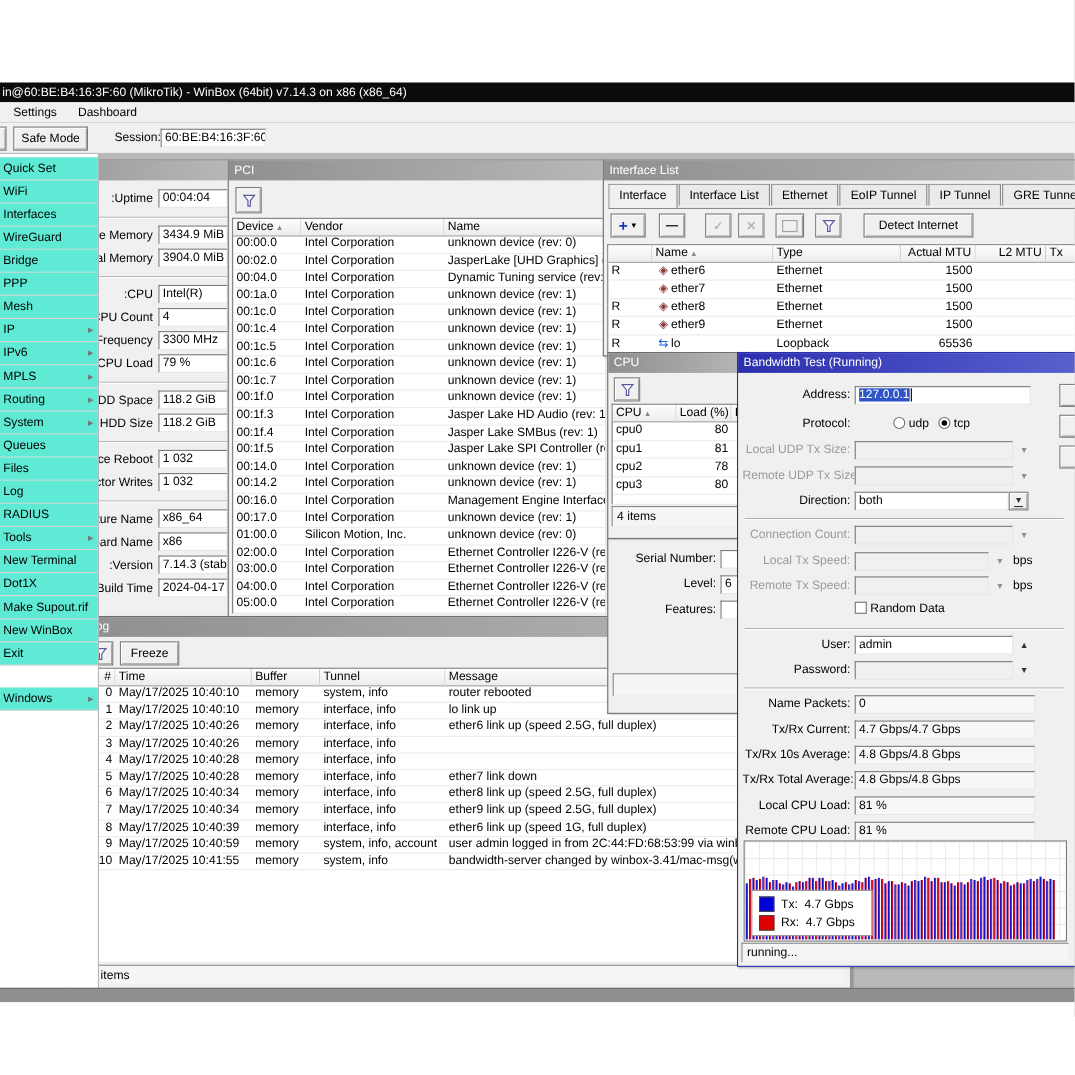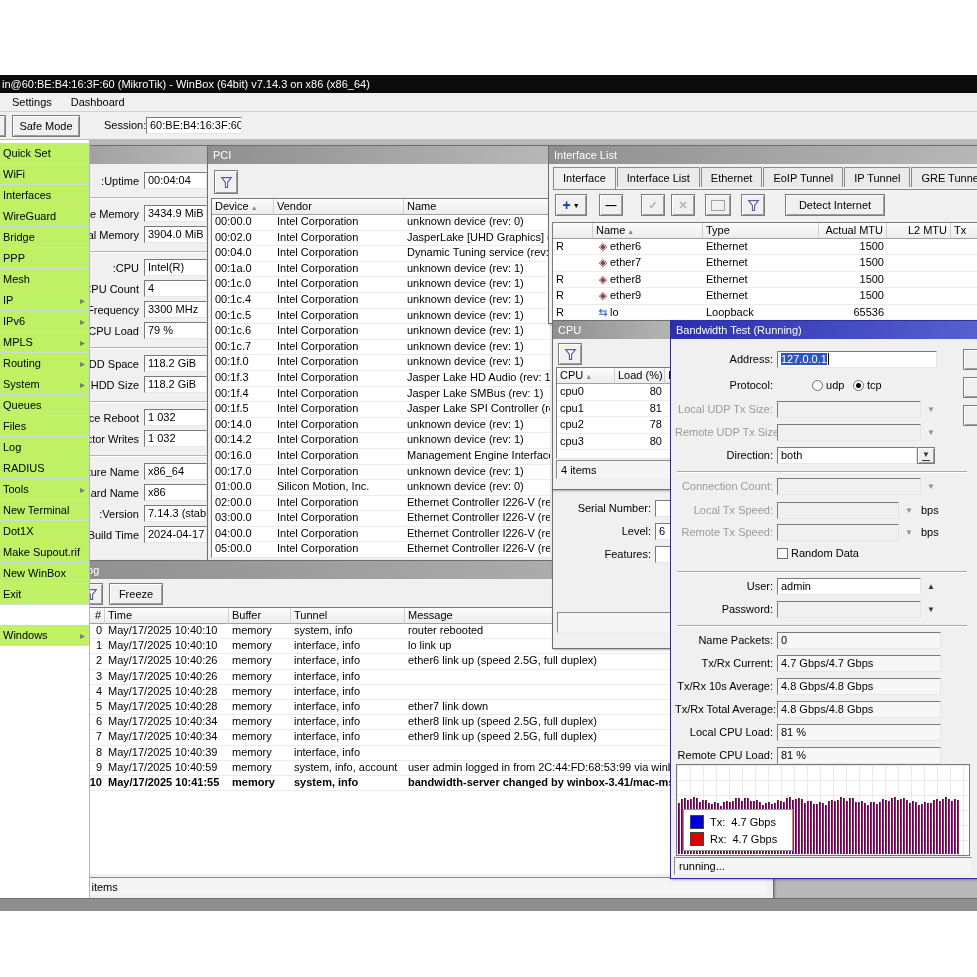--- a/index.html
+++ b/index.html
@@ -22,21 +22,21 @@
   .tbl{position:absolute;background:#fff;border:1px solid #7a7a7a;border-bottom-color:#e6e6e6;
        border-right-color:#e6e6e6;overflow:hidden}
   .gr-h{display:flex;height:16px;line-height:15px}
   .hcell{background:linear-gradient(#fdfdfd,#ececec);border-right:1px solid #cfcfcf;
          border-bottom:1px solid #9f9f9f;padding:0 3px;box-sizing:border-box;
          overflow:hidden;white-space:nowrap}
   .gr-r{display:flex;border-bottom:1px solid #ececec}
   .c{padding:0 3px;box-sizing:border-box;overflow:hidden;white-space:nowrap}
   .sort{font-size:7px;color:#8a8a8a;margin-left:2px}
   .side-item{height:20px;line-height:19px;padding-left:3px;border-bottom:1px solid #d6d6d6;
-             display:flex;justify-content:space-between;align-items:center;background:#bef264}
+             display:flex;justify-content:space-between;align-items:center;background:#5eead4}
   .side-arrow{color:#777;margin-right:4px;font-size:10px}
   .sr-row{display:flex;align-items:center;height:21px}
   .sr-label{width:148px;text-align:right;flex:none;overflow:visible;white-space:nowrap;direction:rtl}
   .sr-field{margin-left:5px;width:63px;flex:none}
   .sr-sep{height:12px;border-bottom:0;position:relative}
   .sr-sep::after{content:"";position:absolute;left:4px;right:4px;top:6px;border-top:1px solid #b5b5b5;border-bottom:1px solid #fff}
   .tab{display:inline-block;height:20px;line-height:20px;padding:0 9px;border:1px solid #8a8a8a;
        border-bottom:none;background:#eaeaea;margin-right:1px;box-sizing:border-box}
   .tab.active{background:#f0f0f0;height:22px;position:relative;top:0;font-weight:normal}
   .etch{position:absolute;height:0;border-top:1px solid #a8a8a8;border-bottom:1px solid #fff}
@@ -410,29 +410,30 @@
         <div class="c" style="width: 124px; flex: 0 0 auto;">May/17/2025 10:40:34</div>
         <div class="c" style="width: 62px; flex: 0 0 auto;">memory</div>
         <div class="c" style="width: 114px; flex: 0 0 auto;">interface, info</div>
         <div class="c" style="width: 0px; flex: 1 1 0%;">ether9 link up (speed 2.5G, full duplex)</div>
       </div>
       <div class="gr-r" style="height: 14.2px; line-height: 13.2px;">
         <div class="c" style="width: 40px; flex: 0 0 auto; text-align: right;">8</div>
         <div class="c" style="width: 124px; flex: 0 0 auto;">May/17/2025 10:40:39</div>
         <div class="c" style="width: 62px; flex: 0 0 auto;">memory</div>
         <div class="c" style="width: 114px; flex: 0 0 auto;">interface, info</div>
+        <div class="c" style="width: 0px; flex: 1 1 0%;">ether6 link up (speed 1G, full duplex)</div>
       </div>
       <div class="gr-r" style="height: 14.2px; line-height: 13.2px;">
         <div class="c" style="width: 40px; flex: 0 0 auto; text-align: right;">9</div>
         <div class="c" style="width: 124px; flex: 0 0 auto;">May/17/2025 10:40:59</div>
         <div class="c" style="width: 62px; flex: 0 0 auto;">memory</div>
         <div class="c" style="width: 114px; flex: 0 0 auto;">system, info, account</div>
         <div class="c" style="width: 0px; flex: 1 1 0%;">user admin logged in from 2C:44:FD:68:53:99 via winbox</div>
       </div>
-      <div class="gr-r" style="height: 14.2px; line-height: 13.2px; font-weight: bold;">
+      <div class="gr-r" style="height: 14.2px; line-height: 13.2px;">
         <div class="c" style="width: 40px; flex: 0 0 auto; text-align: right;">10</div>
         <div class="c" style="width: 124px; flex: 0 0 auto;">May/17/2025 10:41:55</div>
         <div class="c" style="width: 62px; flex: 0 0 auto;">memory</div>
         <div class="c" style="width: 114px; flex: 0 0 auto;">system, info</div>
         <div class="c" style="width: 0px; flex: 1 1 0%;">bandwidth-server changed by winbox-3.41/mac-msg(winb</div>
       </div>
     </div>
   <div class="sunk abs" style="left:3px;top:316px;width:704px;height:19px;line-height:18px;padding-left:12px"><span>11 items</span></div>
 </div>
 

